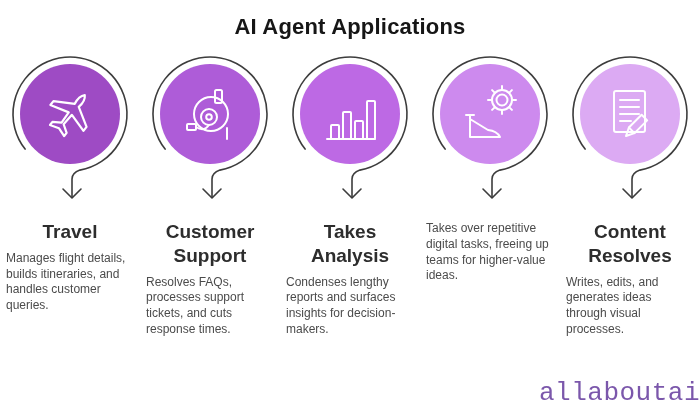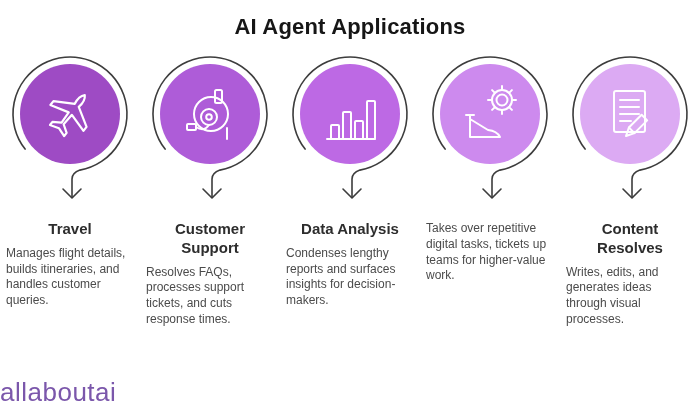--- a/index.html
+++ b/index.html
@@ -25,41 +25,42 @@
     margin-top:2px;
   }
   .module{
     width:140px;
     display:flex;
     flex-direction:column;
     align-items:center;
   }
   .module svg{display:block;}
   .module-title{
-    font-size:15px;
+    font-size:19px;
     font-weight:bold;
     color:#2d2d2d;
     text-align:center;
     line-height:1.25;
     max-width:112px;
     margin:6px auto 0 auto;
   }
   .module-description{
     font-size:12px;
     color:#4b4b4b;
     text-align:left;
     line-height:1.32;
     width:128px;
     margin:7px auto 0 auto;
   }
   .brand-footer{
     position:absolute;
     left:0;right:0;
     bottom:12px;
-    text-align:left;
+    text-align:right;
+    font-family:Liberation Mono, monospace;
   }
   .brand-logo{
     font-size:26px;
     font-weight:500;
     color:#7b57ab;
     letter-spacing:.5px;
   }
 </style>
 </head>
 <body>
@@ -194,21 +195,21 @@
         <path d="M 90 58 L 94 58 M 87.1 65.1 L 89.9 67.9 M 80 68 L 80 72 M 72.9 65.1 L 70.1 67.9 M 70 58 L 66 58 M 72.9 50.9 L 70.1 48.1 M 80 48 L 80 44 M 87.1 50.9 L 89.9 48.1"></path>
         <path d="M 44 73 L 52 73 M 48 73 L 48 95 M 48 77 L 66 88 Q 75 89 78 95 L 48 95"></path>
       </g>
       <g stroke="#ffffff" stroke-width="2" fill="none" stroke-linejoin="round" stroke-linecap="round" style="display: none;">
         <rect x="52" y="49" width="31" height="41" rx="2"></rect>
         <path d="M 58 58 L 77 58 M 58 65 L 77 65 M 58 72 L 77 72 M 58 79 L 69 79"></path>
         <path d="M 64 94 L 72.5 91.1 L 85.2 78.4 L 79.6 72.8 L 66.9 85.5 Z"></path>
         <path d="M 66.9 85.5 L 72.5 91.1"></path>
       </g>
     </svg>
-    <div class="module-title">Data Analysis</div>
+    <div class="module-title">Takes Analysis</div>
     <div class="module-description">Condenses lengthy reports and surfaces insights for decision-makers.</div>
   </div>
 
   <div class="module">
     <svg width="136" height="172" viewBox="0 0 136 172">
 
       <g stroke="#3d3d3d" stroke-width="1.6" fill="none" stroke-linecap="round" stroke-linejoin="round">
         <path d="M 23.1 107.1 A 57 57 0 1 1 77.9 128.1 Q 70 131 70 137 L 70 155"></path>
         <path d="M 61 147 L 70 156 L 79 147"></path>
       </g>
@@ -240,21 +241,21 @@
         <path d="M 90 58 L 94 58 M 87.1 65.1 L 89.9 67.9 M 80 68 L 80 72 M 72.9 65.1 L 70.1 67.9 M 70 58 L 66 58 M 72.9 50.9 L 70.1 48.1 M 80 48 L 80 44 M 87.1 50.9 L 89.9 48.1"></path>
         <path d="M 44 73 L 52 73 M 48 73 L 48 95 M 48 77 L 66 88 Q 75 89 78 95 L 48 95"></path>
       </g>
       <g stroke="#ffffff" stroke-width="2" fill="none" stroke-linejoin="round" stroke-linecap="round" style="display: none;">
         <rect x="52" y="49" width="31" height="41" rx="2"></rect>
         <path d="M 58 58 L 77 58 M 58 65 L 77 65 M 58 72 L 77 72 M 58 79 L 69 79"></path>
         <path d="M 64 94 L 72.5 91.1 L 85.2 78.4 L 79.6 72.8 L 66.9 85.5 Z"></path>
         <path d="M 66.9 85.5 L 72.5 91.1"></path>
       </g>
     </svg>
-    <div class="module-description">Takes over repetitive digital tasks, tickets up teams for higher-value work.</div>
+    <div class="module-description">Takes over repetitive digital tasks, freeing up teams for higher-value ideas.</div>
   </div>
 
   <div class="module">
     <svg width="136" height="172" viewBox="0 0 136 172">
 
       <g stroke="#3d3d3d" stroke-width="1.6" fill="none" stroke-linecap="round" stroke-linejoin="round">
         <path d="M 23.1 107.1 A 57 57 0 1 1 77.9 128.1 Q 70 131 70 137 L 70 155"></path>
         <path d="M 61 147 L 70 156 L 79 147"></path>
       </g>
 

